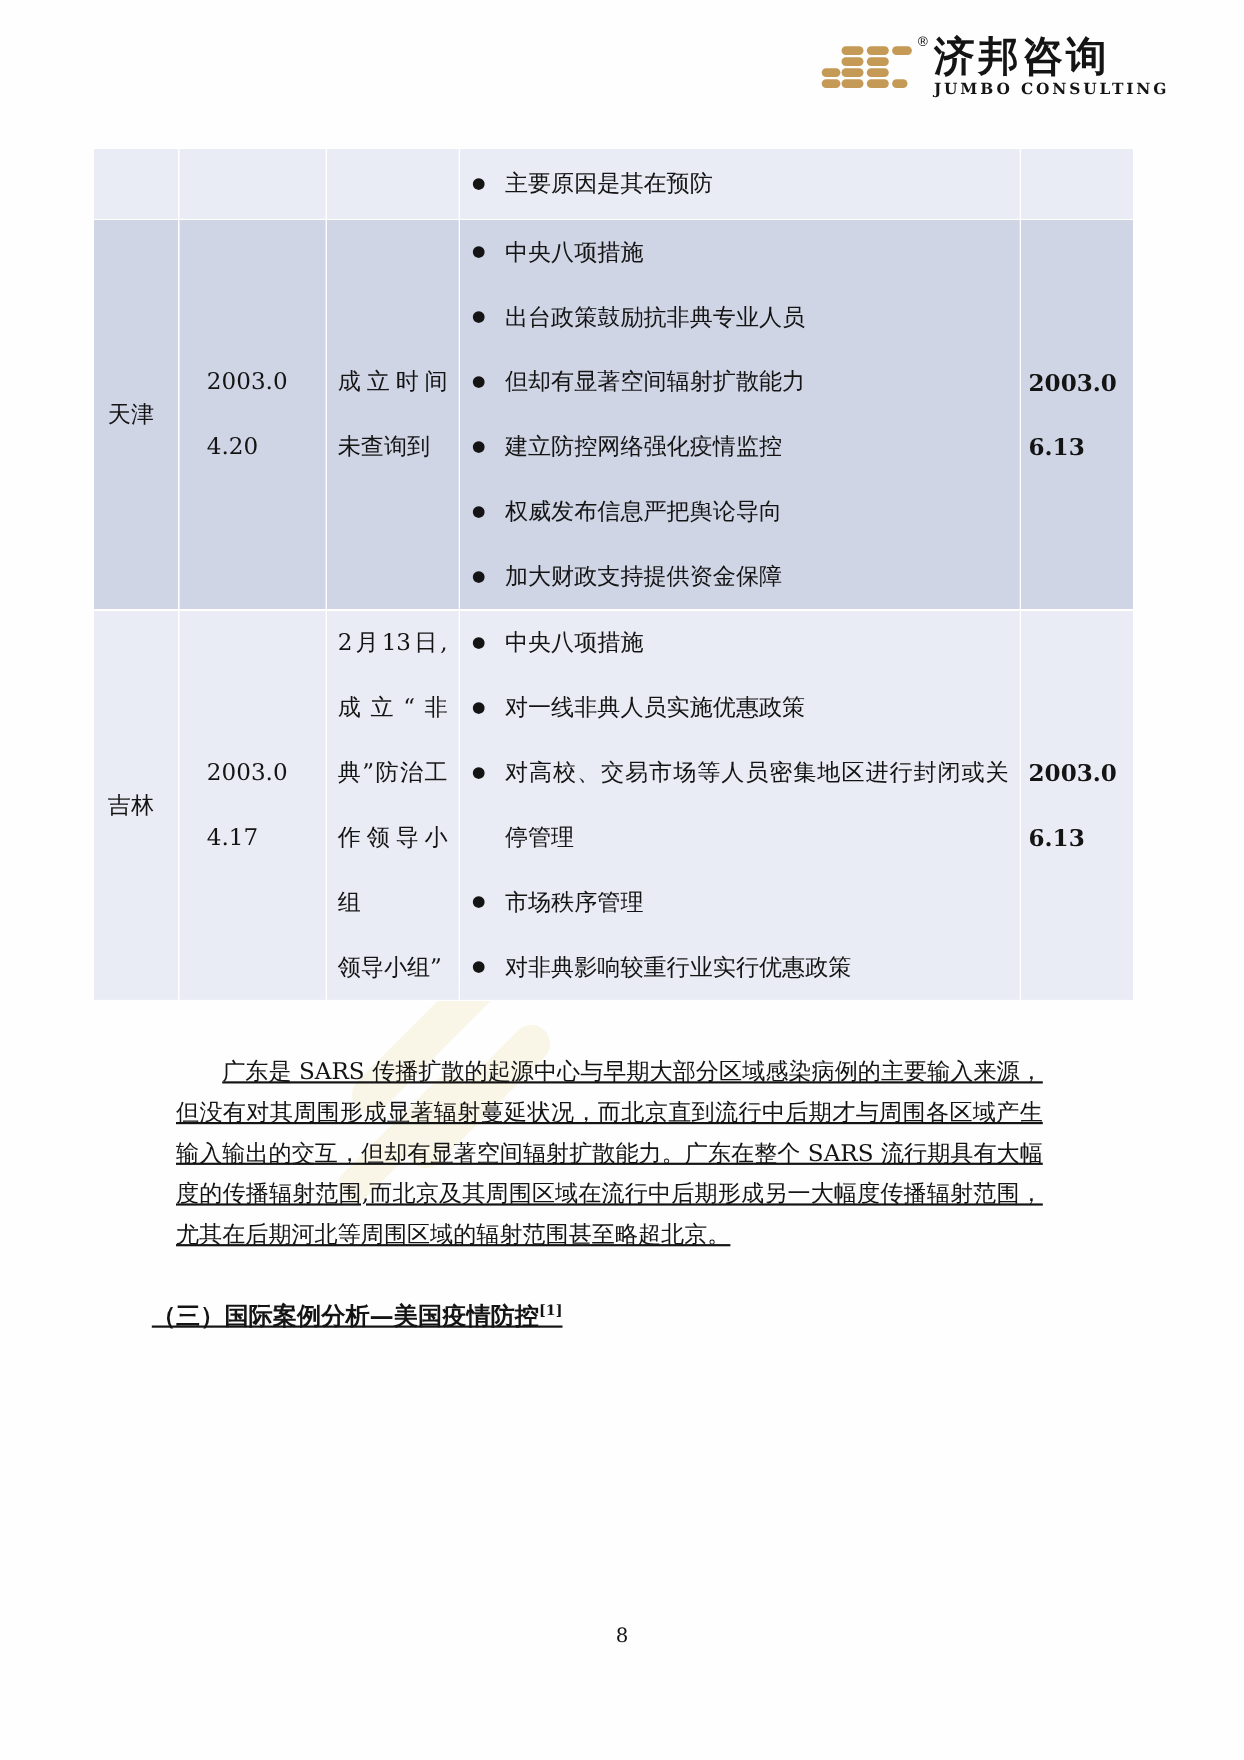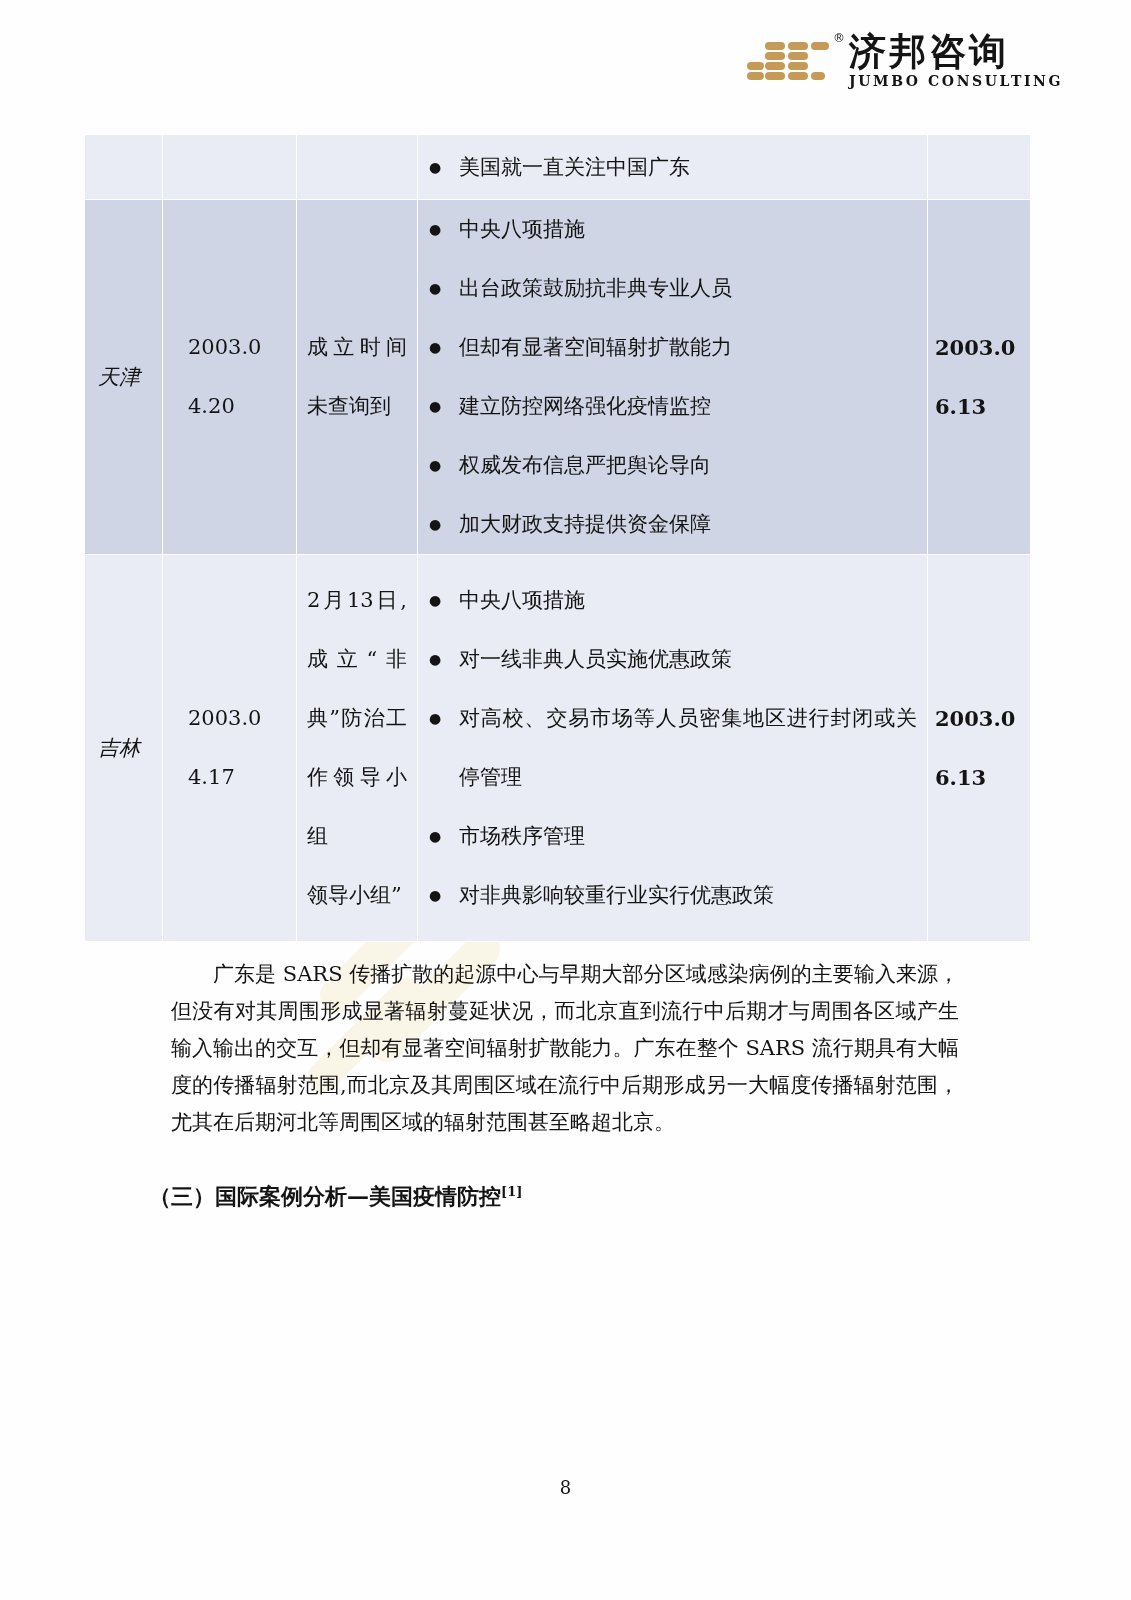--- a/index.html
+++ b/index.html
@@ -20,31 +20,31 @@
   .watermark { position:absolute; left:280px; top:870px; width:260px; height:260px; opacity:.55; z-index:0; }
   .wm-pill { position:absolute; background:var(--watermark,#f5efd5); border-radius:18px; transform:rotate(-45deg); }
   
   .table-wrap { position:absolute; left:84px; top:134px; width:946px; z-index:1; }
   table { border-collapse:collapse; width:100%; table-layout:fixed; }
   td { border:1.5px solid #ffffff; vertical-align:middle; font-size:21px; line-height:59px; padding:0; overflow:hidden; }
   tr.light td { background:var(--row_light,#e9ecf4); }
   tr.dark  td { background:var(--row_dark,#d0d5e5); }
   tr.partial { height:65px; }
   tr.full    { height:352px; }
-  td.province { padding-left:13px;font-style:italic; }
+  td.province { padding-left:13px; }
   td.sdate { padding:0 25px; word-break:break-all; }
-  td.org   { padding:16px 10px;margin-left:48px; }
+  td.org   { padding:0 10px;margin-left:48px; }
   td.org p { margin:0; line-height:59px; text-align:justify; }
   td.edate { padding-left:7px; word-break:break-all;font-weight:bold; }
   td.measures { padding:0 10px 0 0; }
   td.measures ul { margin:0; padding:0; list-style:none; }
   td.measures li { position:relative; padding-left:41px; line-height:59px; text-align:justify; }
   td.measures .bullet { position:absolute; left:11px; top:0; font-size:14px; line-height:59px; }
   
-  .content { position:absolute; left:171px; width:788px; top:956px; z-index:1; }
+  .content { position:absolute; left:160px; width:788px; top:956px; z-index:1;text-decoration:underline; }
   .content p { margin:0; font-size:21px; line-height:37px; text-align:justify; text-indent:42px; }
   .content h3 { margin:34px 0 16px -22px; font-size:22px; line-height:34px; font-weight:bold; text-indent:0; }
   .content h3 sup { font-size:13px; }
   .content .p2 { margin-top:0; }
   .content .p3 { margin-top:14px; }
   
   .footer { position:absolute; left:0; right:0; top:1477px; text-align:center; font-size:18px; z-index:1; }
 </style>
 </head>
 <body>
@@ -90,21 +90,21 @@
       </colgroup>
       <tbody>
         <tr class="light partial">
           <td class="province"></td>
           <td class="sdate"></td>
           <td class="org">
               <p></p>
             </td>
           <td class="measures">
             <ul>
-              <li><span class="bullet">●</span><span>美国就一直关注中国广东</span></li>
+              <li><span class="bullet">●</span><span>主要原因是其在预防</span></li>
             </ul>
           </td>
           <td class="edate"></td>
         </tr>
 
         <tr class="dark full">
           <td class="province">天津</td>
           <td class="sdate">2003.04.20</td>
           <td class="org">
               <p>成立时间未查询到</p>

